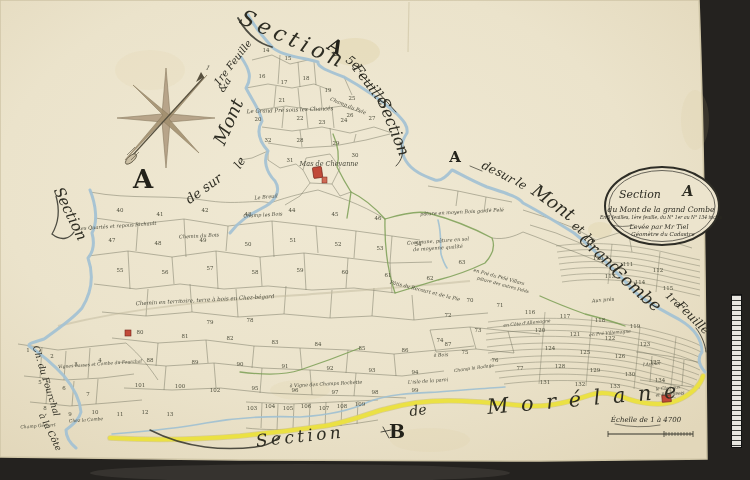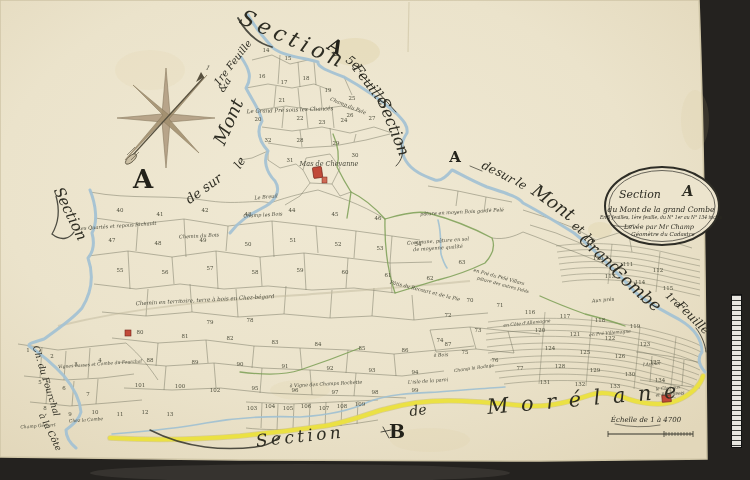--- a/index.html
+++ b/index.html
@@ -363,20 +363,20 @@
       <span class="lbl lbl-num" style="left: 545px; top: 382px; transform: translate(-50%, -50%) rotate(0deg) scale(0.55);">131</span>
       <span class="lbl lbl-num" style="left: 580px; top: 384px; transform: translate(-50%, -50%) rotate(0deg) scale(0.55);">132</span>
       <span class="lbl lbl-num" style="left: 615px; top: 386px; transform: translate(-50%, -50%) rotate(0deg) scale(0.55);">133</span>
       <span class="lbl lbl-num" style="left: 660px; top: 380px; transform: translate(-50%, -50%) rotate(0deg) scale(0.55);">134</span>
     </div>
 
 <span class="cart" style="left:640px;top:194px;font-size:11px;">Section</span>
 <span class="cart cap" style="left:688px;top:191px;font-size:14px;">A</span>
 <span class="cart" style="left:661px;top:210px;font-size:7.5px;">du Mont de la grand Combe</span>
 <span class="cart" style="left:661px;top:218px;font-size:9px;transform:translate(-50%,-50%) scale(0.5);">En 5 feuilles, 1ère feuille, du N° 1er au N° 134 inclus</span>
-<span class="cart" style="left:659px;top:227px;font-size:6.5px;">Levée par Mr Champ</span>
+<span class="cart" style="left:659px;top:227px;font-size:6.5px;">Levée par Mr Tiel</span>
 <span class="cart" style="left:663px;top:235px;font-size:5.5px;">Géomètre du Cadastre</span>
 
 <span class="cart" style="left:646px;top:420px;font-size:7px;">Échelle de 1 à 4700</span>
 
 <div id="ruler"></div>
 
 </div>
 
 </body></html>

